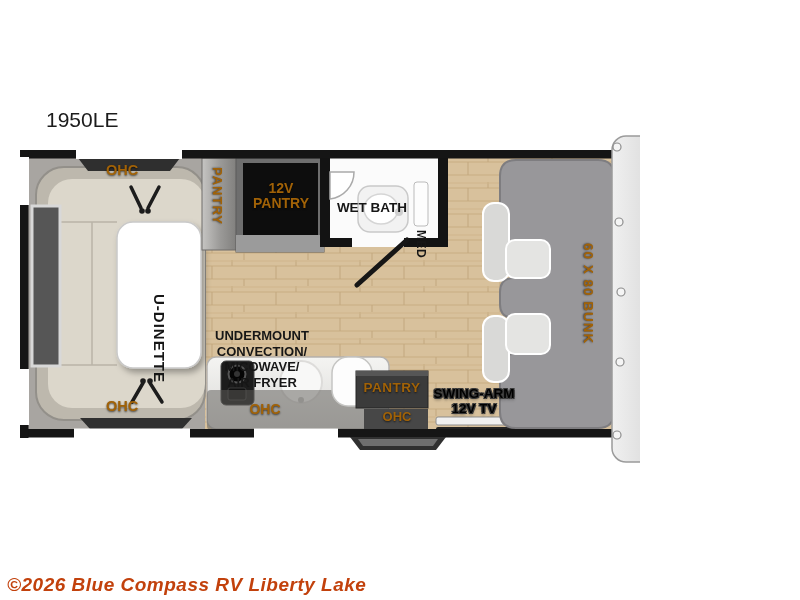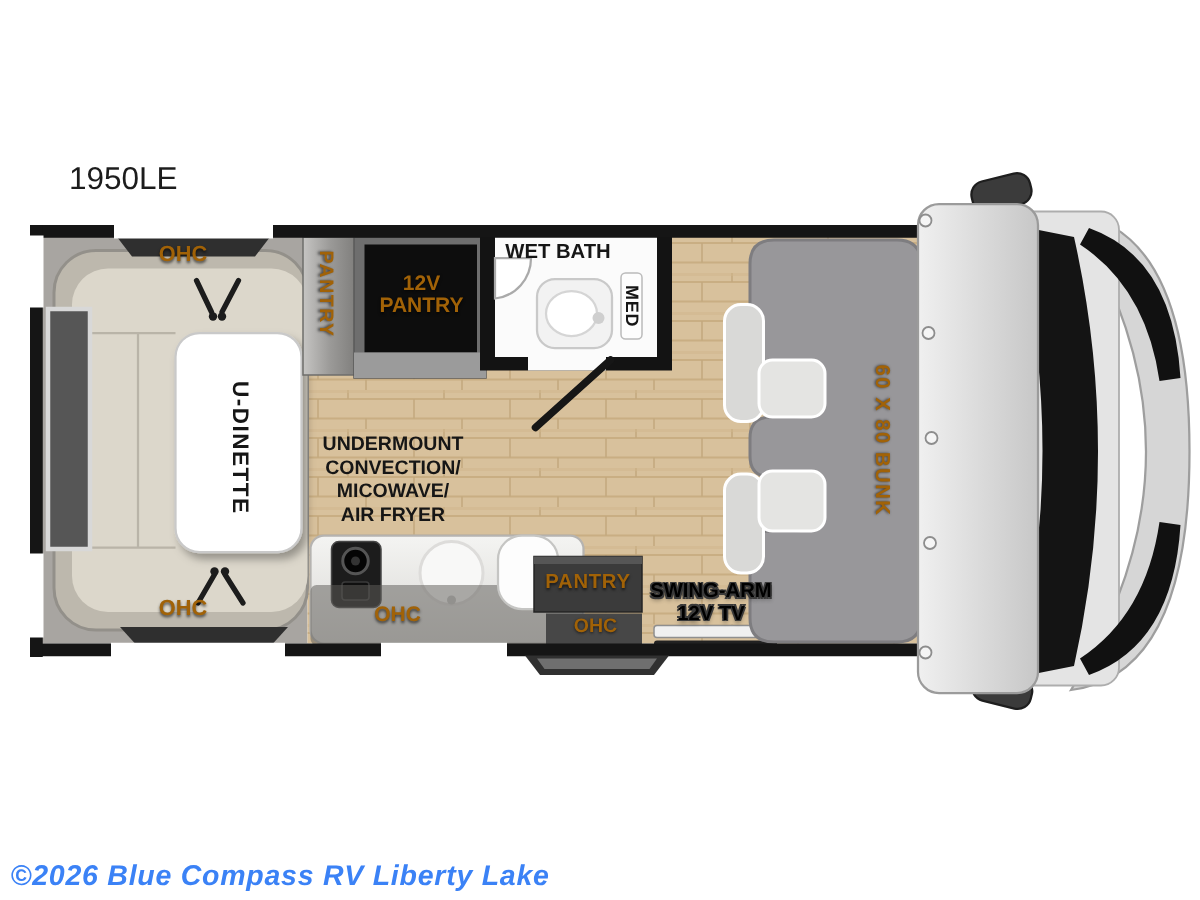--- a/index.html
+++ b/index.html
@@ -1,29 +1,29 @@
 <!DOCTYPE html>
 <html><head>
 <meta charset="utf-8">
 <style>
   html,body{margin:0;padding:0;background:#ffffff;}
-  .stage{position:relative;width:800px;height:600px;background:#ffffff;overflow:hidden;
+  .stage{position:relative;width:640px;height:600px;background:#ffffff;overflow:hidden;
          font-family:"Liberation Sans",sans-serif;}
   .stage svg{position:absolute;left:0;top:0;}
   .lbl{position:absolute;font-weight:700;white-space:pre-line;text-align:center;
        line-height:1.08;pointer-events:none;}
-  .lbl.dark{color:#161616;}
+  .lbl.dark{color:#161616;margin-top:40px;}
   .lbl.light{color:#a16207;text-shadow:0 1px 2px rgba(0,0,0,.65);}
   .lbl.outlined{color:#000000;
        text-shadow:-1px -1px 0 #3a3a3a,1px -1px 0 #3a3a3a,-1px 1px 0 #3a3a3a,1px 1px 0 #3a3a3a,0 2px 3px rgba(0,0,0,.45);}
   .vlabel{display:flex;align-items:center;justify-content:center;
           writing-mode:vertical-rl;text-orientation:mixed;letter-spacing:1px;}
   .title{position:absolute;left:46px;top:108px;font-size:21px;font-weight:400;color:#1c1c1c;}
   .watermark{position:absolute;left:7px;top:574px;font-size:19px;font-weight:700;
-             font-style:italic;color:#3b82f6;letter-spacing:0.5px;}
+             font-style:italic;color:#c2410c;letter-spacing:0.5px;}
 </style>
 </head>
 <body>
 
 <div class="stage">
 
   <svg width="800" height="600" viewBox="0 0 800 600">
     <defs>
       <pattern id="wood" width="64" height="26" patternUnits="userSpaceOnUse">
         <rect width="64" height="26" fill="#d8c19c"></rect>

